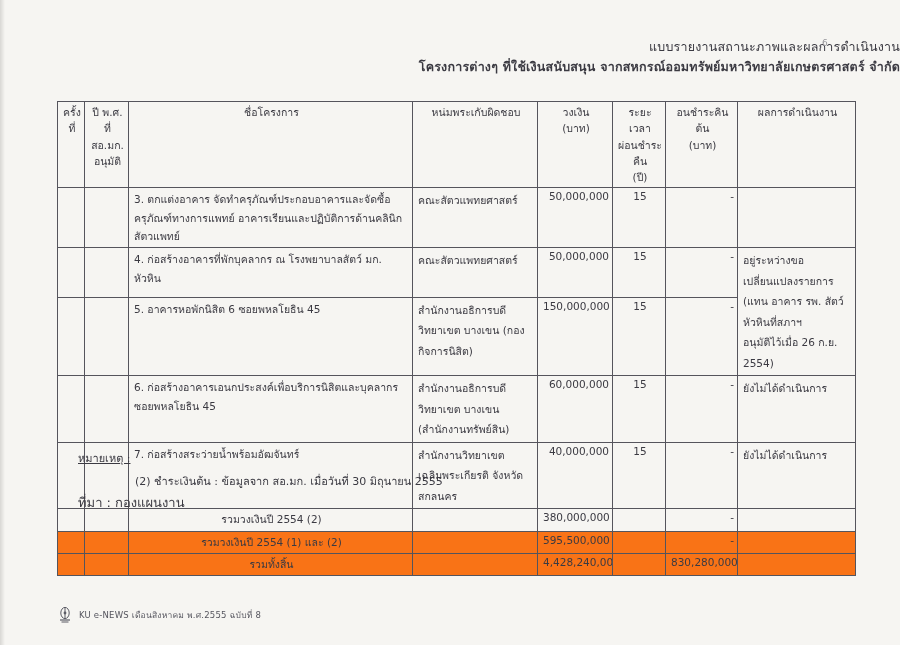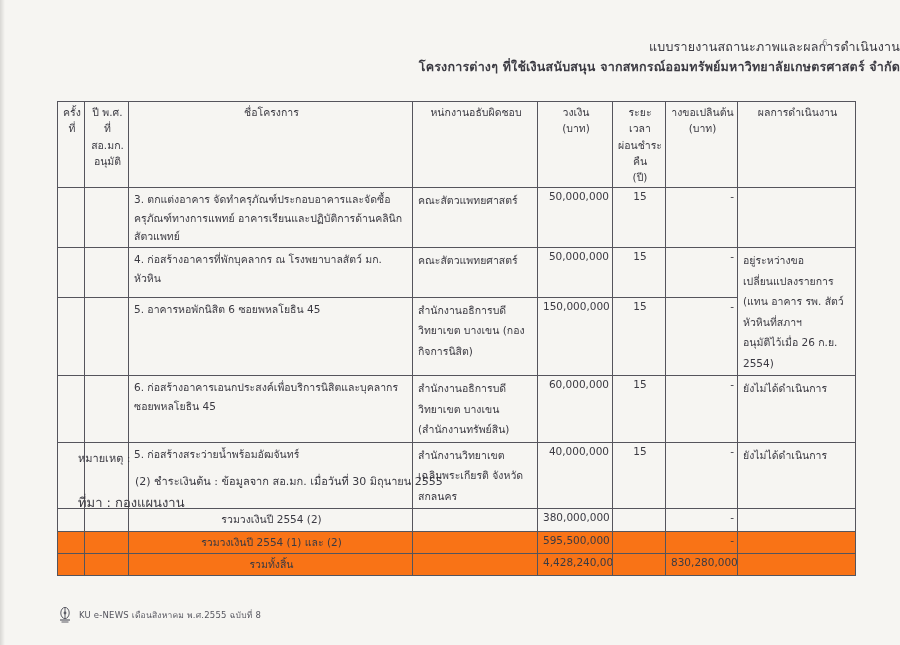--- a/index.html
+++ b/index.html
@@ -44,21 +44,21 @@
   td.cell-amount{text-align:right;padding:3px 6px 2px 2px;}
   td.cell-years{text-align:center;padding-top:3px;}
   td.cell-principal{text-align:right;padding:3px 13px 2px 2px;}
   td.cell-result{line-height:1.95;padding-top:3px;white-space:pre-line;}
   td.sum-label{text-align:center;vertical-align:middle;padding:2px;}
   td.sum-amount{text-align:right;vertical-align:middle;padding:2px 6px;}
   td.sum-principal{text-align:right;vertical-align:middle;padding:2px 13px 2px 2px;}
   
   .notes{position:absolute;left:78px;top:447px;font-size:11px;line-height:23px;}
   .note-row{display:flex;}
-  .note-label{width:57px;}
+  .note-label{width:57px;text-decoration:underline;}
   .source-line{position:absolute;left:78px;top:492px;font-size:13px;}
   
   .footer{position:absolute;left:57px;top:606px;display:flex;align-items:center;gap:6px;}
   .footer-icon{width:16px;height:18px;flex:0 0 auto;}
   .footer-text{font-size:8.5px;color:#55555e;letter-spacing:.2px;}
 </style>
 </head>
 <body>
 
 <div class="edge-shadow"></div>
@@ -81,27 +81,27 @@
       <col style="width:118px">
   </colgroup>
   <tbody>
       <tr class="hr">
     <th class="hcell">ครั้ง
 ที่</th>
     <th class="hcell">ปี พ.ศ.
 ที่ สอ.มก.
 อนุมัติ</th>
     <th class="hcell">ชื่อโครงการ</th>
-    <th class="hcell">หน่กงานอธับผิดชอบ</th>
+    <th class="hcell">หน่มพระเกับผิดชอบ</th>
     <th class="hcell">วงเงิน
 (บาท)</th>
     <th class="hcell">ระยะเวลา
 ผ่อนชำระคืน
 (ปี)</th>
-    <th class="hcell">างขอเปลินต้น
+    <th class="hcell">อนชำระคินต้น
 (บาท)</th>
     <th class="hcell">ผลการดำเนินงาน</th>
   </tr>
 
   <tr class="r3">
     <td></td>
     <td></td>
     <td class="cell-name">3. ตกแต่งอาคาร จัดทำครุภัณฑ์ประกอบอาคารและจัดซื้อครุภัณฑ์ทางการแพทย์ อาคารเรียนและปฏิบัติการด้านคลินิกสัตวแพทย์</td>
     <td class="cell-agency">คณะสัตวแพทยศาสตร์</td>
     <td class="cell-amount">50,000,000</td>
@@ -140,21 +140,21 @@
     <td class="cell-agency">สำนักงานอธิการบดี วิทยาเขต บางเขน (สำนักงานทรัพย์สิน)</td>
     <td class="cell-amount">60,000,000</td>
     <td class="cell-years">15</td>
     <td class="cell-principal">-</td>
     <td class="cell-result">ยังไม่ได้ดำเนินการ</td>
   </tr>
 
   <tr class="r7">
     <td></td>
     <td></td>
-    <td class="cell-name">5. ก่อสร้างสระว่ายน้ำพร้อมอัฒจันทร์</td>
+    <td class="cell-name">7. ก่อสร้างสระว่ายน้ำพร้อมอัฒจันทร์</td>
     <td class="cell-agency">สำนักงานวิทยาเขตเฉลิมพระเกียรติ จังหวัดสกลนคร</td>
     <td class="cell-amount">40,000,000</td>
     <td class="cell-years">15</td>
     <td class="cell-principal">-</td>
     <td class="cell-result">ยังไม่ได้ดำเนินการ</td>
   </tr>
 
   <tr class="s1">
     <td></td>
     <td></td>

